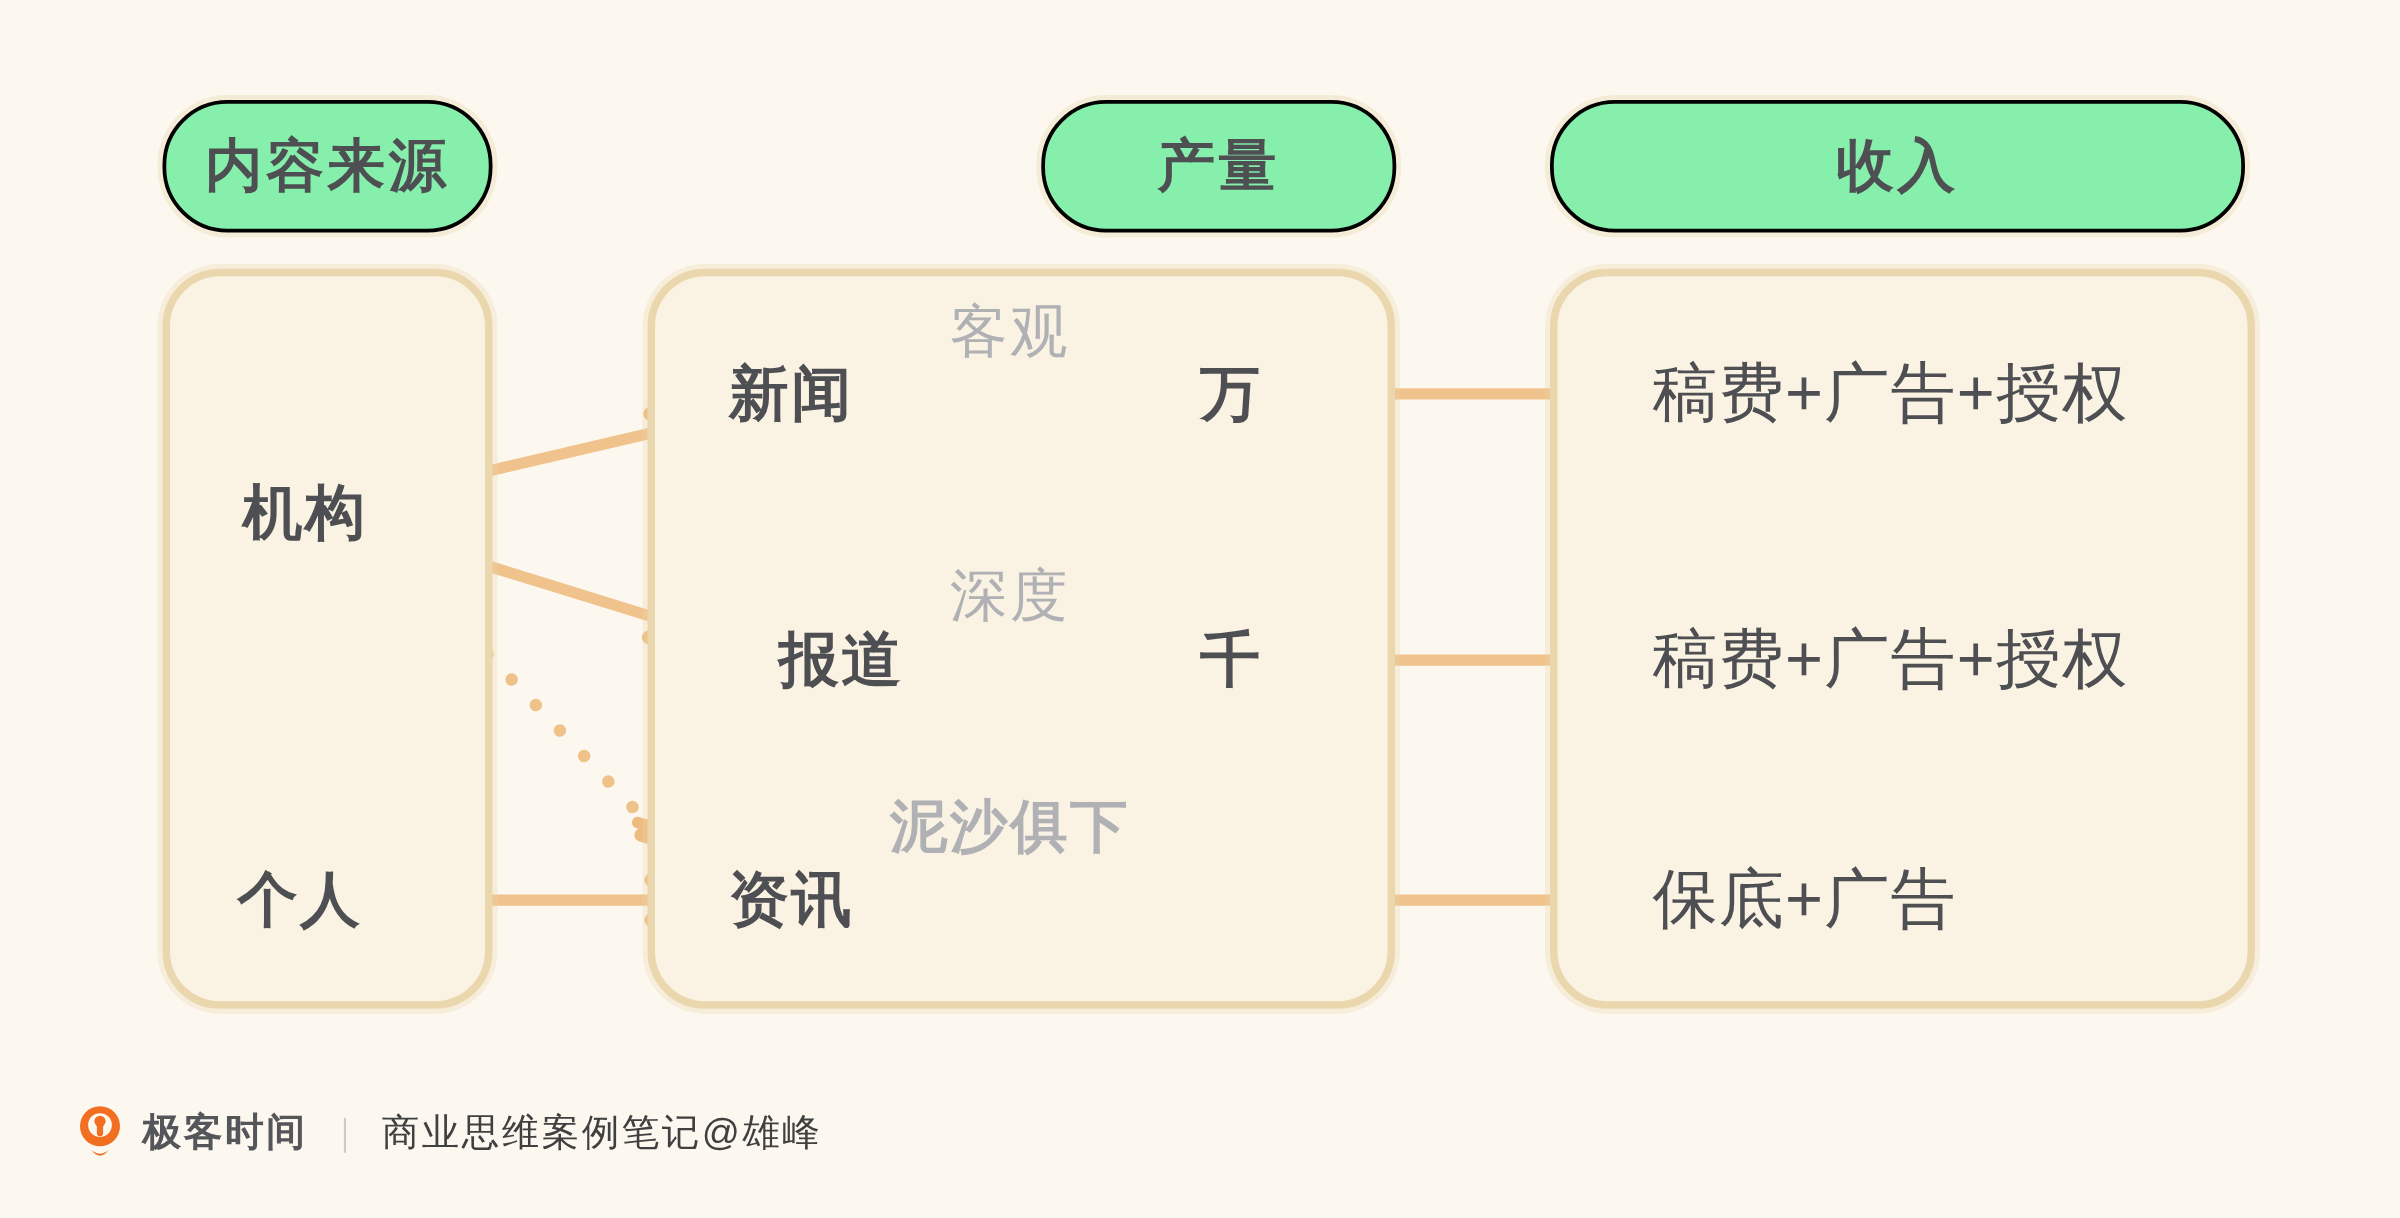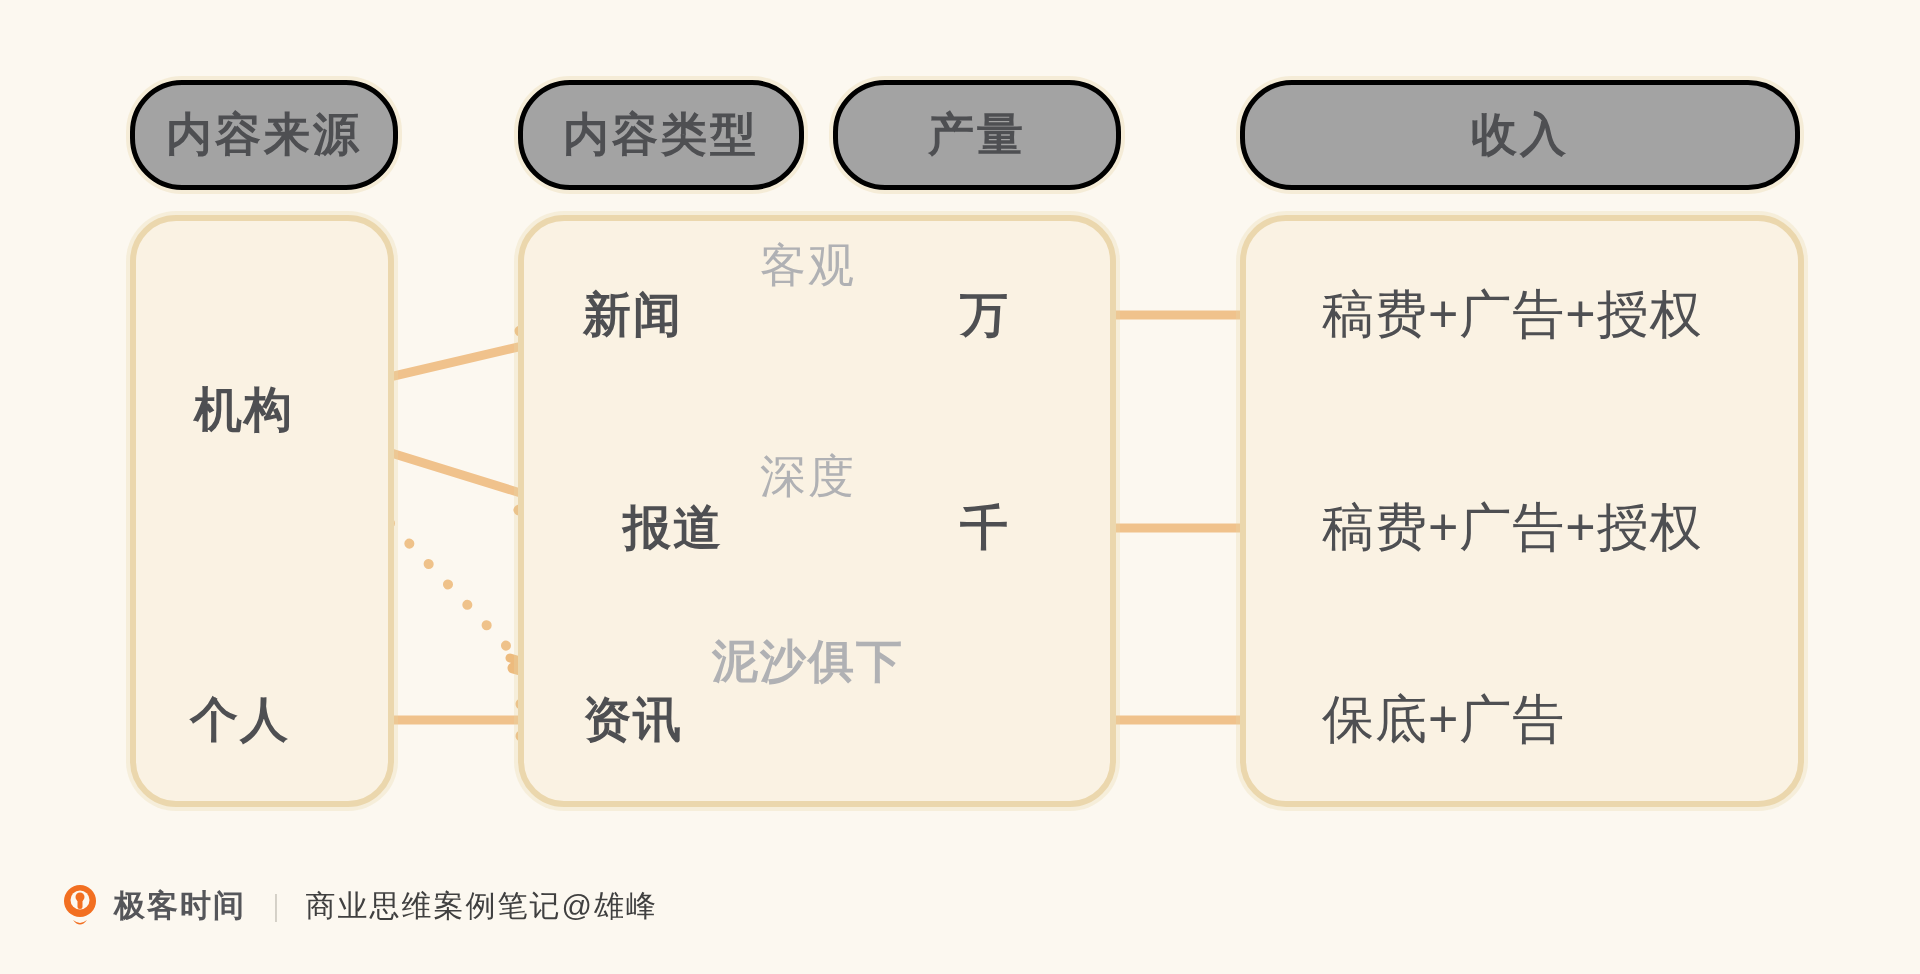--- a/index.html
+++ b/index.html
@@ -2,22 +2,22 @@
 <html><head>
 <meta charset="utf-8">
 <style>
   html,body{margin:0;padding:0;background:#FCF8F0;}
   .canvas{
     position:relative;width:1920px;height:974px;background:#FCF8F0;
     overflow:hidden;font-family:"Liberation Sans","DejaVu Sans",sans-serif;
   }
   svg.connections{position:absolute;left:0;top:0;width:1920px;height:974px;pointer-events:none;}
   .pill{
-    position:absolute;top:80px;height:100px;background:#a3a3a3;
-    border:5px solid #000000;border-radius:52px;
+    position:absolute;top:80px;height:100px;background:#86efac;
+    border:3px solid #000000;border-radius:52px;
     box-shadow:0 0 0 4px rgba(233,214,170,.35);
     display:flex;align-items:center;justify-content:center;
     font-size:46px;font-weight:bold;color:#4E4F52;letter-spacing:3px;white-space:nowrap;
   }
   #pill-source{left:130px;width:258px;}
   #pill-type{left:518px;width:276px;}
   #pill-volume{left:833px;width:278px;justify-content:center;}
   #pill-income{left:1240px;width:550px;}
   .panel{
     position:absolute;top:215px;height:580px;background:#FAF2E3;
@@ -87,23 +87,20 @@
       <polyline points="1288,704 1313,720 1288,736"></polyline>
 
       <polyline points="532,650 538,675 513,668"></polyline>
       <polyline points="523,646 527,663 510,658" stroke-width="9"></polyline>
     </g>
   </svg>
 
   <div class="pill" id="pill-source">
     <span>内容来源</span>
   </div>
-  <div class="pill" id="pill-type">
-    <span>内容类型</span>
-  </div>
   <div class="pill" id="pill-volume">
     <span>产量</span>
   </div>
   <div class="pill" id="pill-income">
     <span>收入</span>
   </div>
 
   <div class="panel" id="panel-source"></div>
   <div class="panel" id="panel-type"></div>
   <div class="panel" id="panel-income"></div>

